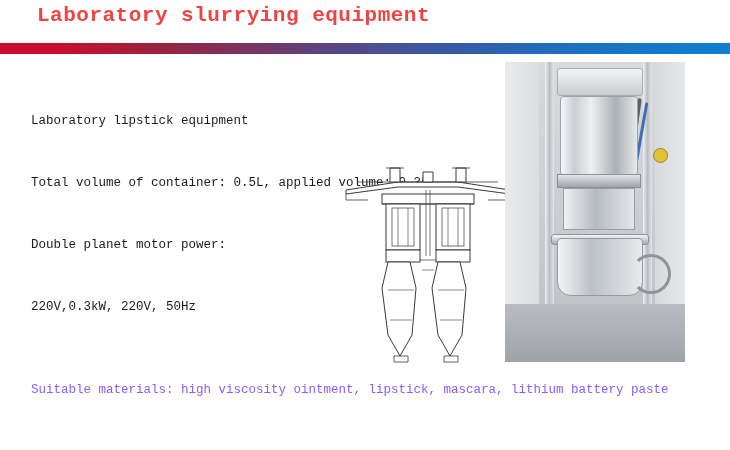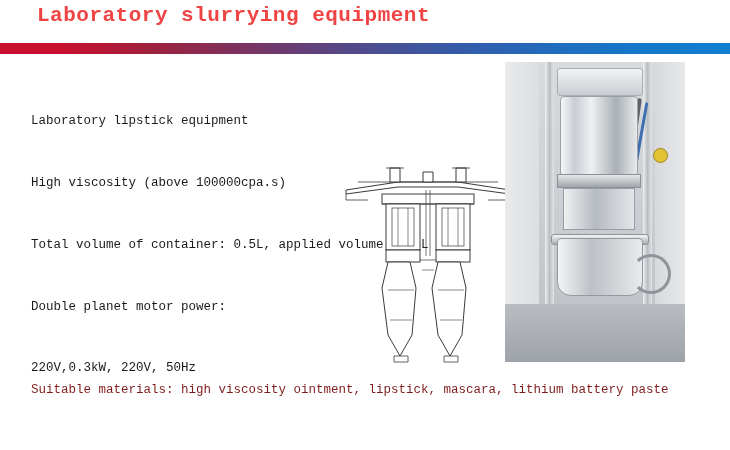--- a/index.html
+++ b/index.html
@@ -62,21 +62,21 @@
   .spec-line {
     white-space: nowrap;
   }
   .footer-block {
     position: absolute;
     left: 31px;
     top: 380px;
     width: 670px;
     font-size: 12.5px;
     line-height: 20.5px;
-    color: #7f1d1d;
+    color: #8b5cf6;
   }
   .footer-line {
     white-space: nowrap;
   }
 
   
   .photo {
     position: absolute;
     left: 505px;
     top: 62px;
@@ -197,21 +197,20 @@
 <body>
 
 <div class="page">
 
   <div class="title">Laboratory slurrying equipment</div>
 
   <div class="rule"></div>
 
   <div class="spec-block">
     <div class="spec-line">Laboratory lipstick equipment</div>
-    <div class="spec-line">High viscosity (above 100000cpa.s)</div>
     <div class="spec-line">Total volume of container: 0.5L, applied volume: 0.3L</div>
     <div class="spec-line">Double planet motor power:</div>
     <div class="spec-line">220V,0.3kW, 220V, 50Hz</div>
     
     
     
     
     
     
     

